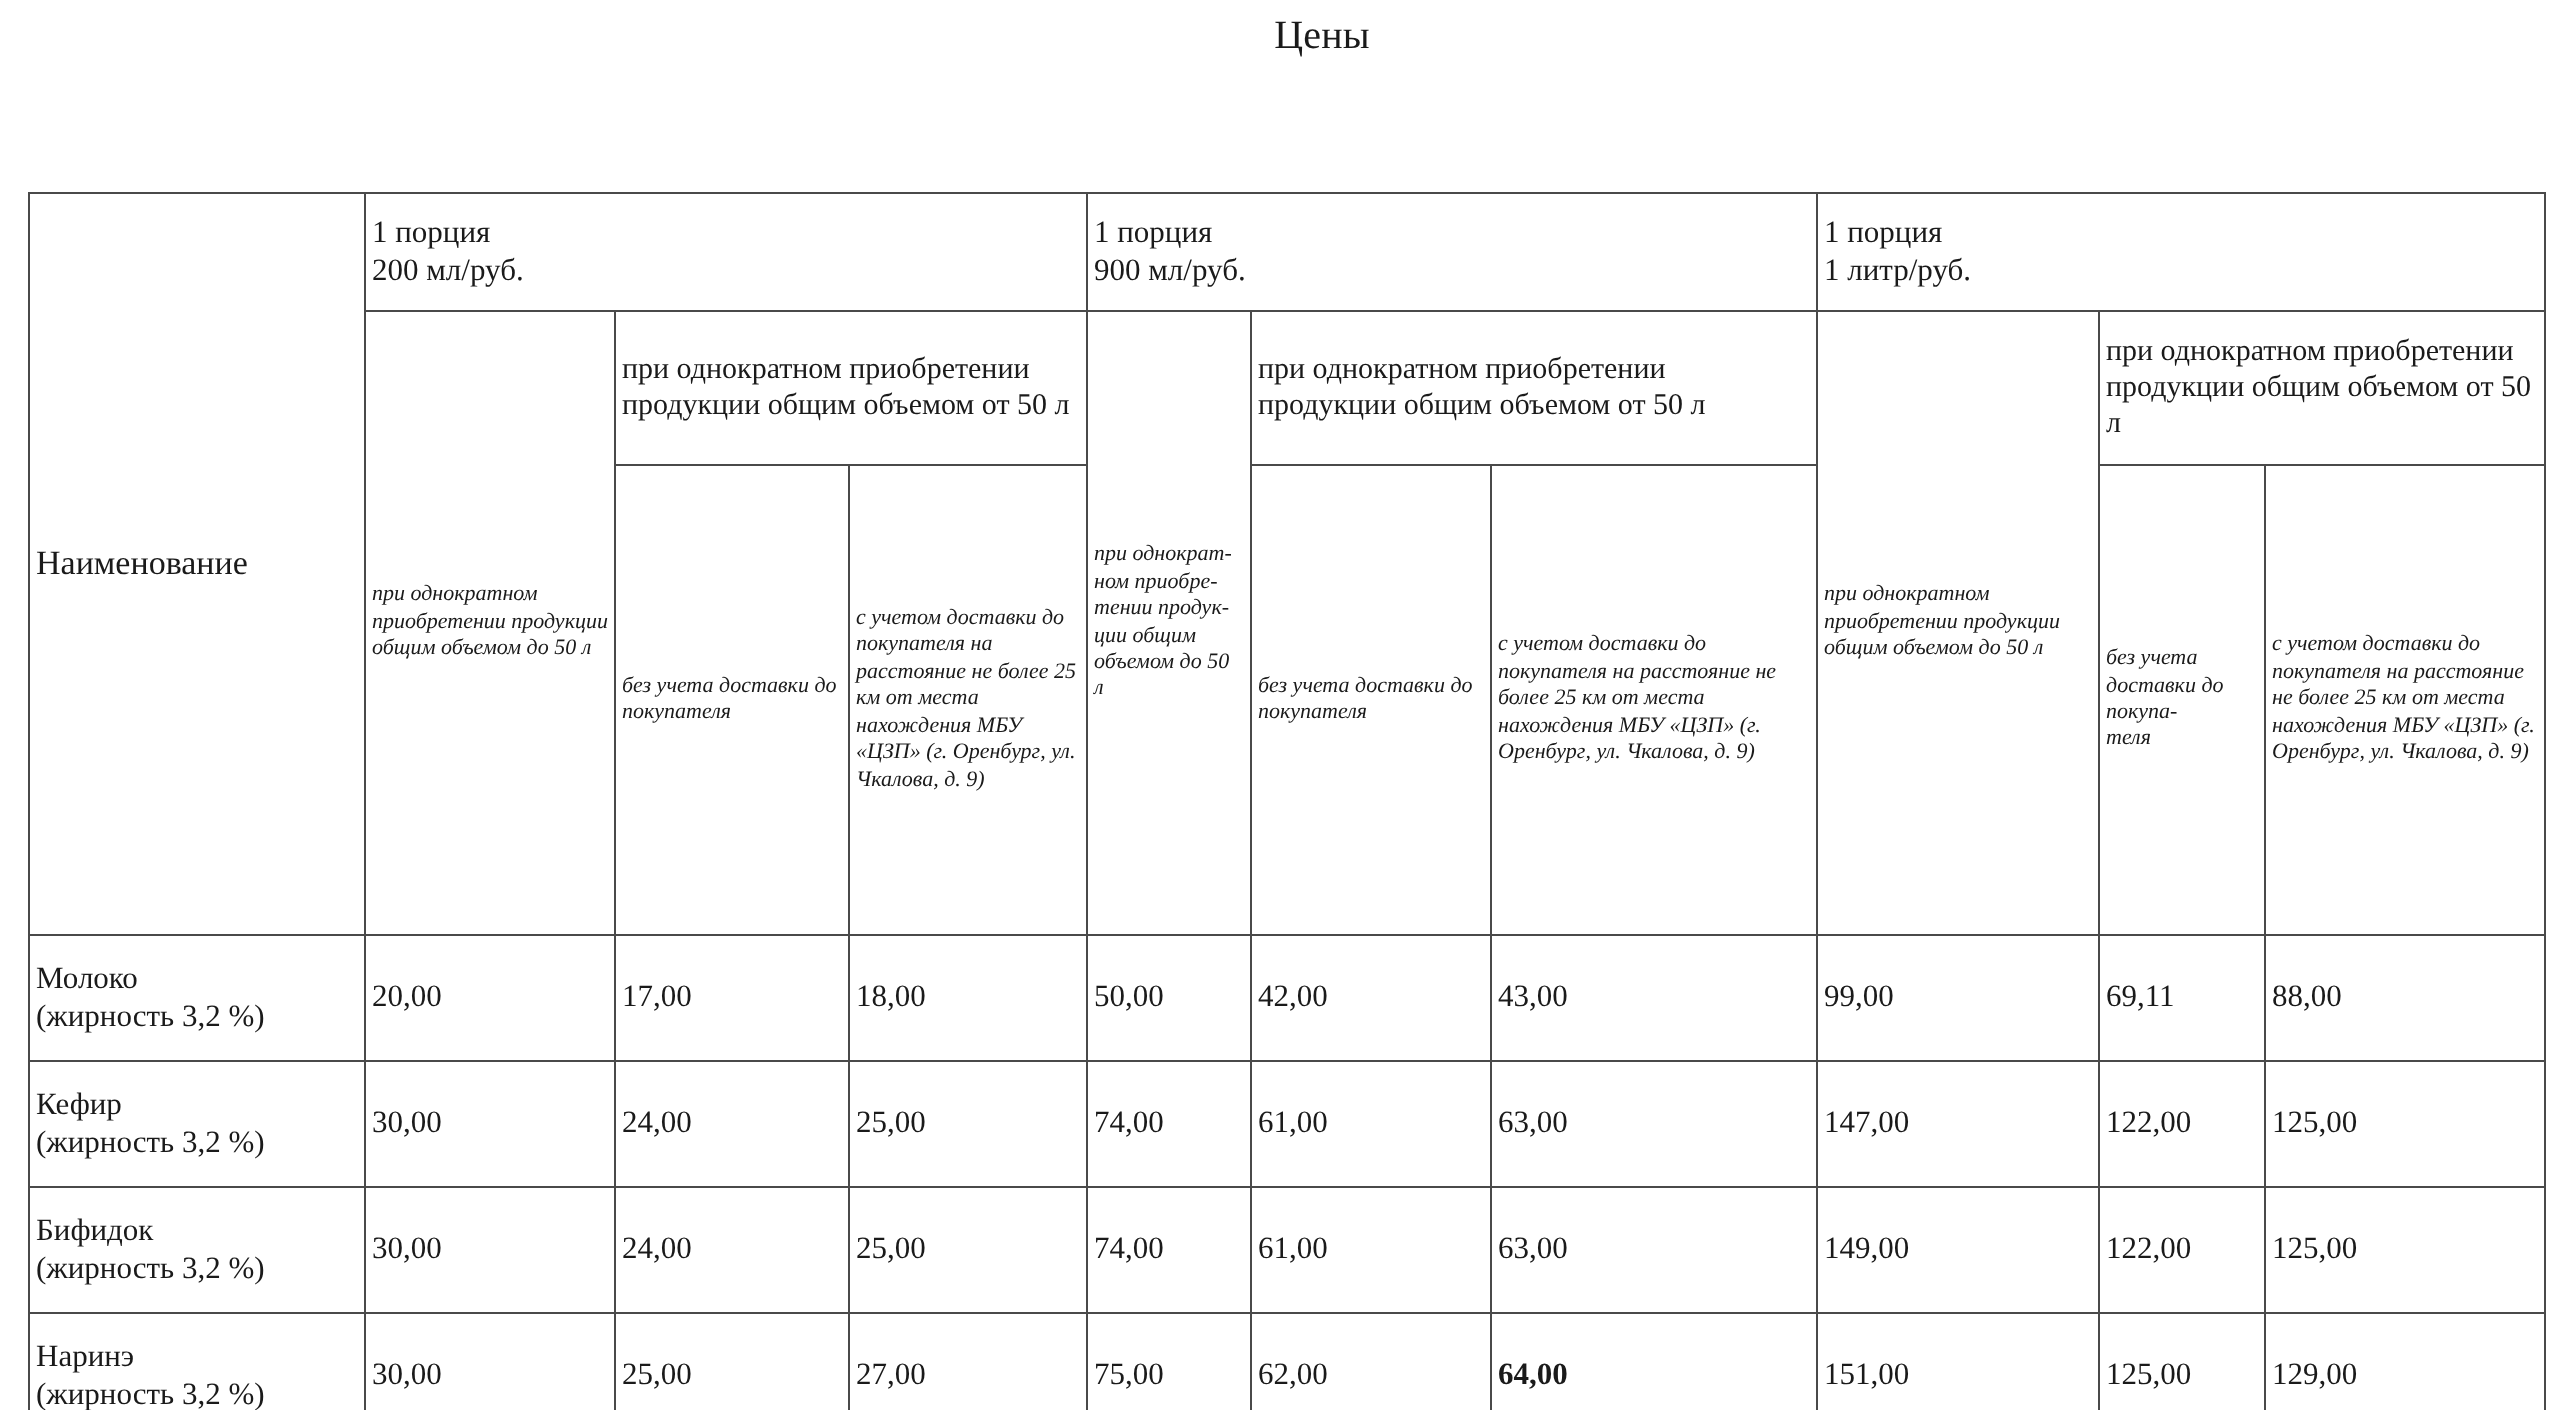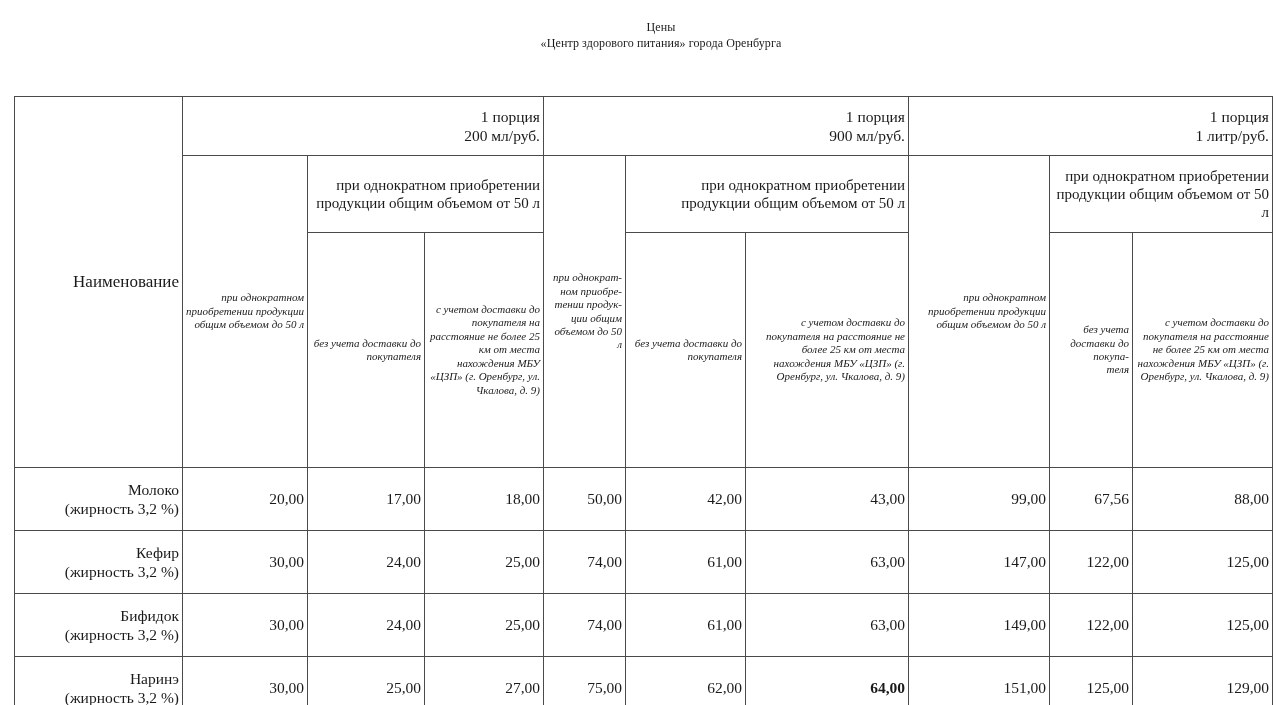--- a/index.html
+++ b/index.html
@@ -8,23 +8,23 @@
     width:1283px;height:705px;
     background:#ffffff;
     font-family:"Liberation Serif","DejaVu Serif",serif;
     color:#1a1a1a;
     overflow:hidden;
   }
   .page{position:relative;width:1283px;height:705px;}
 
   
   .title-block{
-    padding-top:20px;
+    padding-top:5px;
     text-align:center;
-    font-size:12px;
+    font-size:20px;
     line-height:1.30;
     letter-spacing:.1px;
     margin-left:39px;
   }
   .title-line{display:block;white-space:nowrap;}
   .title-line.l1{}
   .title-line.l2{}
   .title-line.l3{}
 
   
@@ -38,21 +38,21 @@
     table-layout:fixed;
     width:1258px;
     font-size:15px;
     line-height:1.18;
   }
   table.pricing td,table.pricing th{
     border:1px solid #4a4a4a;
     padding:2px 3px;
     font-weight:normal;
     vertical-align:middle;
-    text-align:right;
+    text-align:left;
     word-wrap:break-word;
     overflow-wrap:break-word;
     hyphens:manual;
   }
   
   .h-group{font-size:15.5px;line-height:1.25;}
   .h-sub{font-size:15px;line-height:1.22;}
   .h-col{font-size:11px;line-height:1.22;font-style:italic;}
   .h-name{font-size:17px;}
 
@@ -81,21 +81,20 @@
 
   
 </style>
 </head>
 <body>
 
 <div class="page">
 
   <div class="title-block">
     <span class="title-line l1">Цены</span>
-    <span class="title-line l3">«Центр здорового питания» города Оренбурга</span>
   </div>
 
   <div class="table-wrap">
     <table class="pricing">
       <colgroup>
         <col style="width:168px">
         <col style="width:125px">
         <col style="width:117px">
         <col style="width:119px">
         <col style="width:82px">
@@ -157,21 +156,21 @@
               <span class="pname">Молоко</span>
               <span class="pfat">(жирность 3,2 %)</span>
             </td>
             <td class="num">20,00</td>
             <td class="num">17,00</td>
             <td class="num">18,00</td>
             <td class="num">50,00</td>
             <td class="num">42,00</td>
             <td class="num">43,00</td>
             <td class="num">99,00</td>
-            <td class="num">67,56</td>
+            <td class="num">69,11</td>
             <td class="num">88,00</td>
           </tr>
           <tr class="data-row">
             <td class="prod">
               <span class="pname">Кефир</span>
               <span class="pfat">(жирность 3,2 %)</span>
             </td>
             <td class="num">30,00</td>
             <td class="num">24,00</td>
             <td class="num">25,00</td>

